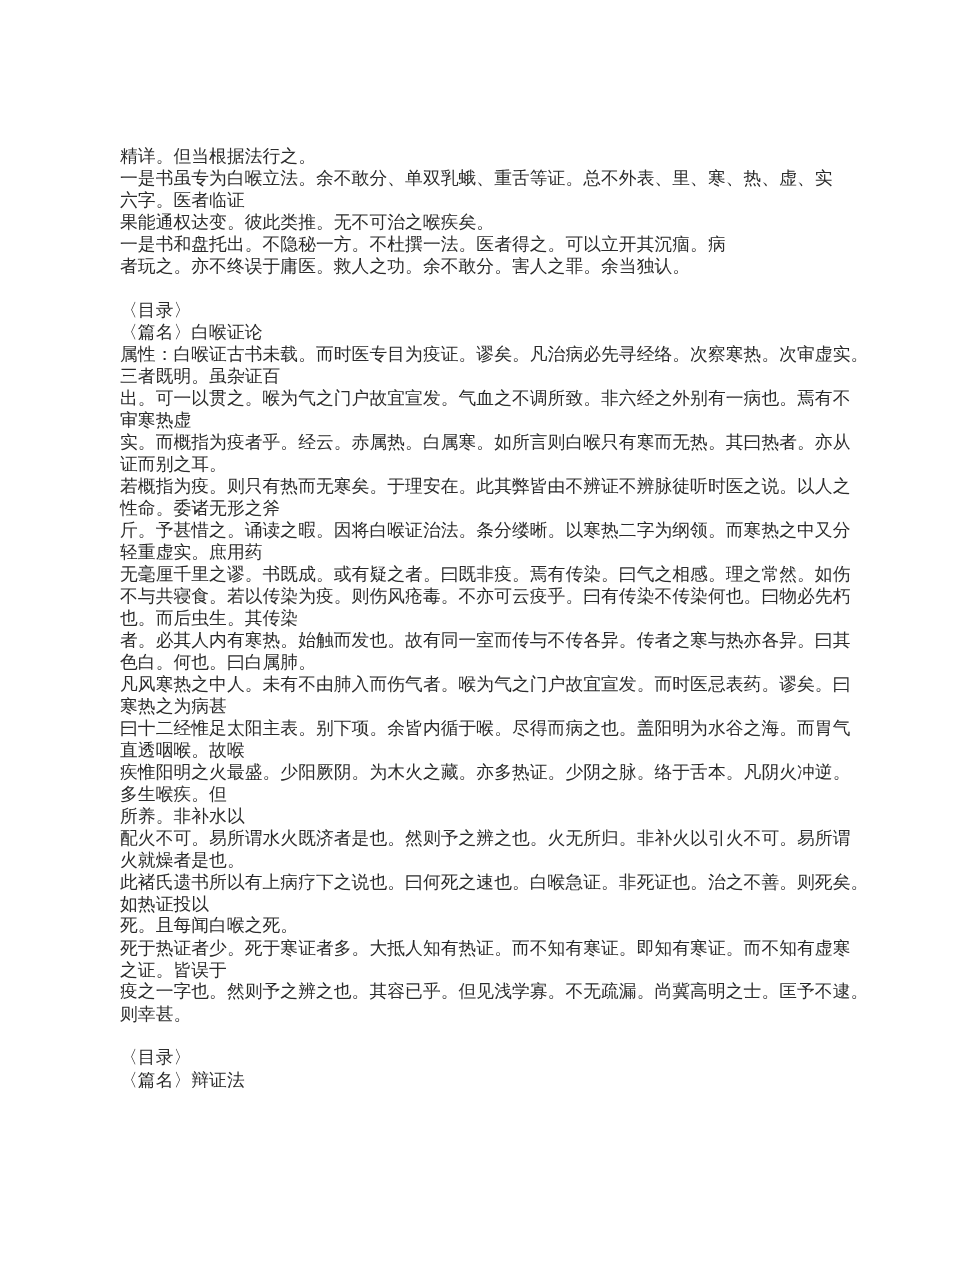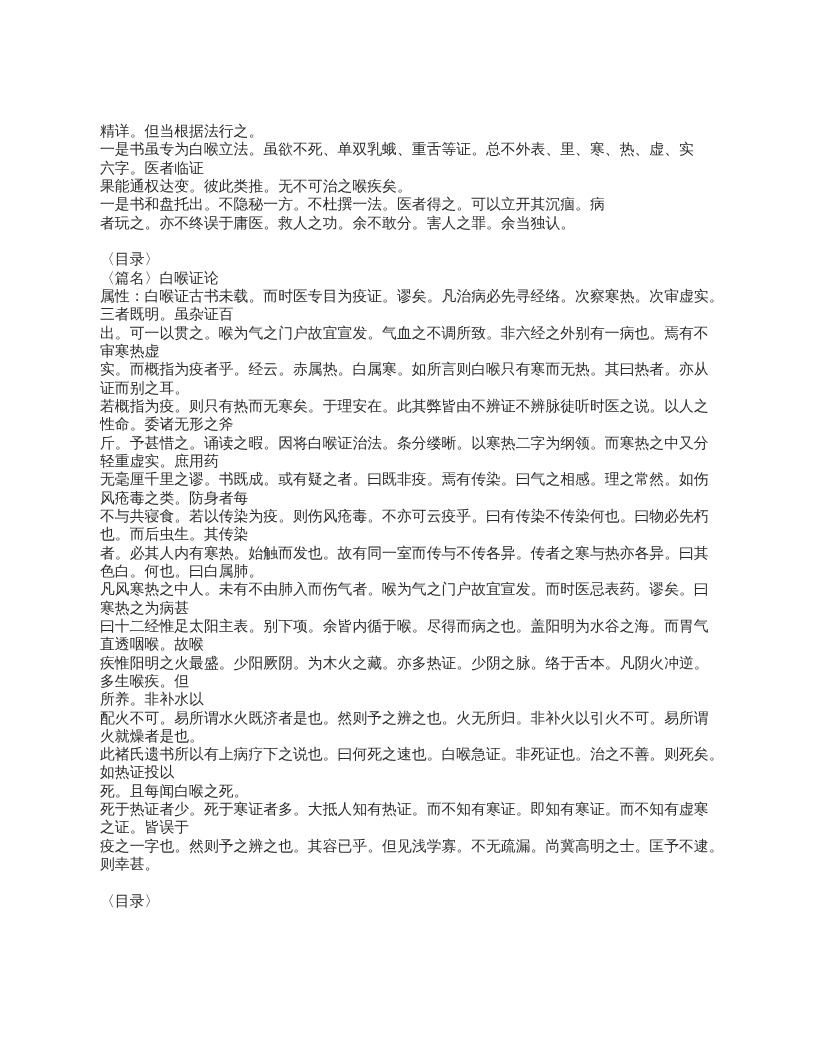--- a/index.html
+++ b/index.html
@@ -36,40 +36,39 @@
     letter-spacing: 0.05px;
     white-space: pre;
   }
 </style>
 </head>
 <body>
 
 <div class="page">
   <div class="text-block">
     <div class="line">精详。但当根据法行之。</div>
-    <div class="line">一是书虽专为白喉立法。虽欲不死、单双乳蛾、重舌等证。总不外表、里、寒、热、虚、实</div>
+    <div class="line">一是书虽专为白喉立法。余不敢分、单双乳蛾、重舌等证。总不外表、里、寒、热、虚、实</div>
     <div class="line">六字。医者临证</div>
     <div class="line">果能通权达变。彼此类推。无不可治之喉疾矣。</div>
     <div class="line">一是书和盘托出。不隐秘一方。不杜撰一法。医者得之。可以立开其沉痼。病</div>
     <div class="line">者玩之。亦不终误于庸医。救人之功。余不敢分。害人之罪。余当独认。</div>
     <div class="line"></div>
     <div class="line">〈目录〉</div>
     <div class="line">〈篇名〉白喉证论</div>
     <div class="line">属性：白喉证古书未载。而时医专目为疫证。谬矣。凡治病必先寻经络。次察寒热。次审虚实。</div>
     <div class="line">三者既明。虽杂证百</div>
     <div class="line">出。可一以贯之。喉为气之门户故宜宣发。气血之不调所致。非六经之外别有一病也。焉有不</div>
     <div class="line">审寒热虚</div>
     <div class="line">实。而概指为疫者乎。经云。赤属热。白属寒。如所言则白喉只有寒而无热。其曰热者。亦从</div>
     <div class="line">证而别之耳。</div>
     <div class="line">若概指为疫。则只有热而无寒矣。于理安在。此其弊皆由不辨证不辨脉徒听时医之说。以人之</div>
     <div class="line">性命。委诸无形之斧</div>
     <div class="line">斤。予甚惜之。诵读之暇。因将白喉证治法。条分缕晰。以寒热二字为纲领。而寒热之中又分</div>
     <div class="line">轻重虚实。庶用药</div>
     <div class="line">无毫厘千里之谬。书既成。或有疑之者。曰既非疫。焉有传染。曰气之相感。理之常然。如伤</div>
-    <div class="line">风疮毒之类。防身者每</div>
     <div class="line">不与共寝食。若以传染为疫。则伤风疮毒。不亦可云疫乎。曰有传染不传染何也。曰物必先朽</div>
     <div class="line">也。而后虫生。其传染</div>
     <div class="line">者。必其人内有寒热。始触而发也。故有同一室而传与不传各异。传者之寒与热亦各异。曰其</div>
     <div class="line">色白。何也。曰白属肺。</div>
     <div class="line">凡风寒热之中人。未有不由肺入而伤气者。喉为气之门户故宜宣发。而时医忌表药。谬矣。曰</div>
     <div class="line">寒热之为病甚</div>
     <div class="line">曰十二经惟足太阳主表。别下项。余皆内循于喉。尽得而病之也。盖阳明为水谷之海。而胃气</div>
     <div class="line">直透咽喉。故喉</div>
     <div class="line">疾惟阳明之火最盛。少阳厥阴。为木火之藏。亦多热证。少阴之脉。络于舌本。凡阴火冲逆。</div>
     <div class="line">多生喉疾。但</div>
@@ -78,14 +77,15 @@
     <div class="line">火就燥者是也。</div>
     <div class="line">此褚氏遗书所以有上病疗下之说也。曰何死之速也。白喉急证。非死证也。治之不善。则死矣。</div>
     <div class="line">如热证投以</div>
     <div class="line">死。且每闻白喉之死。</div>
     <div class="line">死于热证者少。死于寒证者多。大抵人知有热证。而不知有寒证。即知有寒证。而不知有虚寒</div>
     <div class="line">之证。皆误于</div>
     <div class="line">疫之一字也。然则予之辨之也。其容已乎。但见浅学寡。不无疏漏。尚冀高明之士。匡予不逮。</div>
     <div class="line">则幸甚。</div>
     <div class="line"></div>
     <div class="line">〈目录〉</div>
+    <div class="line">〈篇名〉辩证法</div>
   </div>
 </div>
 
 </body></html>

